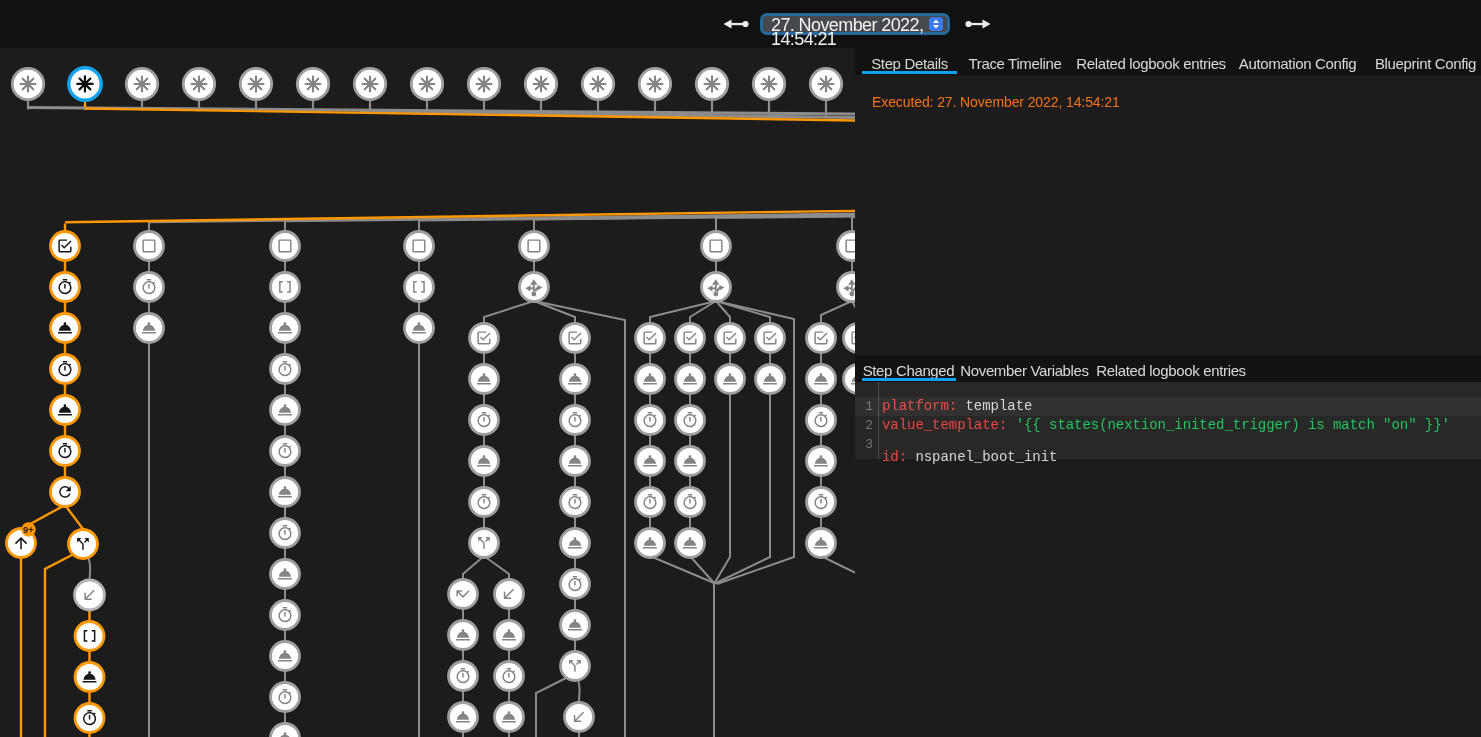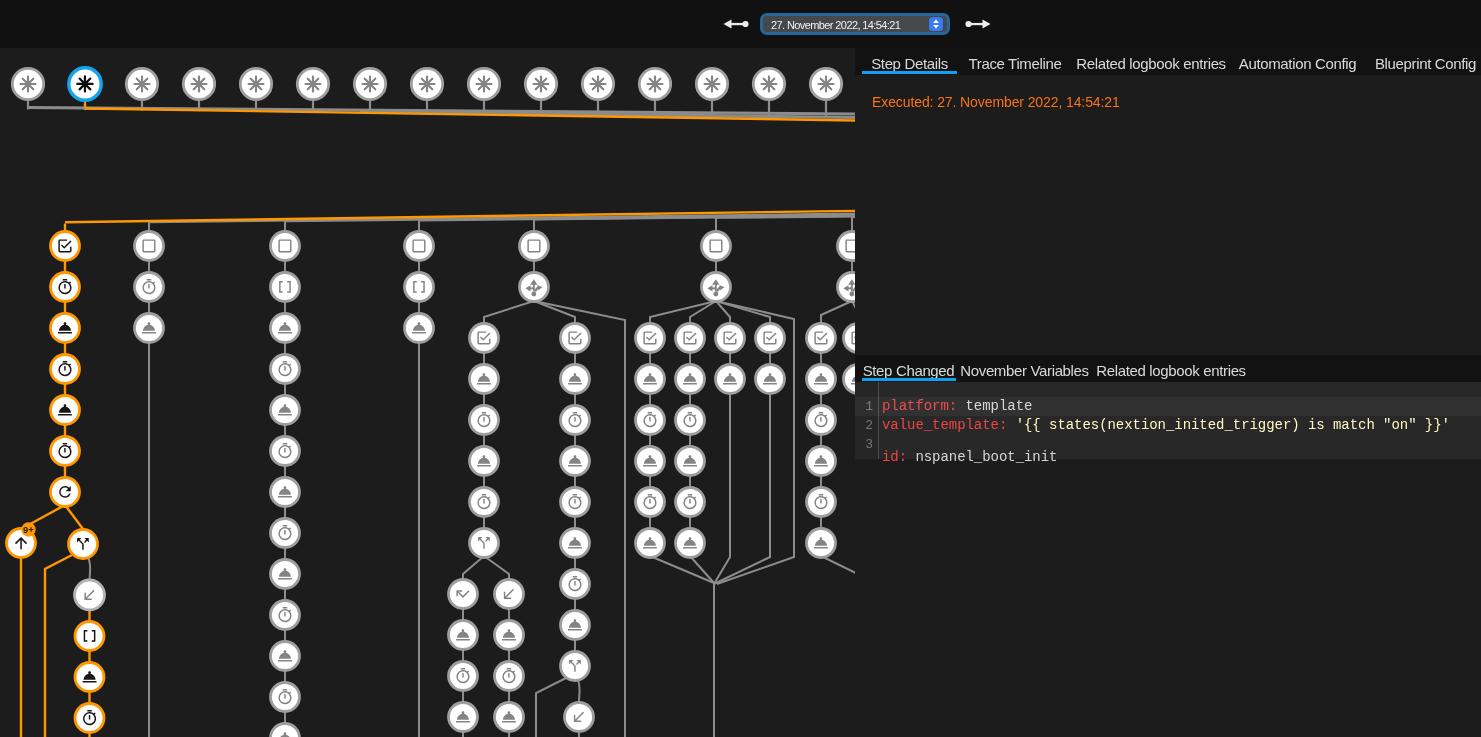--- a/index.html
+++ b/index.html
@@ -1,31 +1,31 @@
 <!DOCTYPE html>
 <html><head><meta charset="utf-8">
 <style>
 * { margin:0; padding:0; box-sizing:border-box; }
 html,body { width:1481px; height:737px; background:#1c1c1c; overflow:hidden;
   font-family:"Liberation Sans", sans-serif; }
 #topbar { position:absolute; left:0; top:0; width:1481px; height:48px; background:#111111; }
 #sel { position:absolute; left:760px; top:13px; width:190px; height:22px;
   background:#45484c; border:3px solid #26689a; border-radius:7px; }
-#sel .t { position:absolute; left:8px; top:1.5px; font-size:11px; letter-spacing:-0.6px; color:#f2f2f2; line-height:14px; }
+#sel .t { position:absolute; left:8px; top:1.5px; font-size:18px; letter-spacing:-0.6px; color:#f2f2f2; line-height:14px; }
 #sel .step { position:absolute; right:4px; top:1px; width:14px; height:14px; background:#3a7af0; border-radius:3.5px; }
 #panel { position:absolute; left:855px; top:48px; width:626px; height:689px; background:#1c1c1c; }
 .tabbar { position:absolute; left:0; width:626px; background:#121212; }
 .tab { position:absolute; font-size:15px; letter-spacing:-0.35px; color:#dadada; white-space:nowrap; transform:translateX(-50%); }
 .underline { position:absolute; background:#0da2f1; height:3px; }
 #code { position:absolute; left:0; top:334px; width:626px; height:77px; background:#282828;
   font-family:"Liberation Mono", monospace; font-size:14px; }
 #gutter { position:absolute; left:0; top:0; width:24px; height:77px; background:#262626; border-right:1px solid #4e4e4e; }
 .ln { position:absolute; width:18px; text-align:right; color:#757575; font-size:13px; line-height:19px; }
 .cl { position:absolute; left:27px; line-height:19px; white-space:pre; color:#d6d6d6; letter-spacing:-0.05px; }
-.k { color:#ef4444; } .s { color:#fef9c3; }
+.k { color:#ef4444; } .s { color:#22c55e; }
 #activeline { position:absolute; left:0px; top:15px; width:626px; height:19px; background:rgba(255,255,255,0.045); z-index:5; }
 </style></head>
 <body>
 <div id="topbar">
 
 <svg width="1481" height="48" style="position:absolute;left:0;top:0">
  <g fill="#ececec" stroke="none">
   <circle cx="745.5" cy="24" r="3.1"></circle>
   <rect x="727" y="22.9" width="17" height="2.3"></rect>
   <path d="M723.5,24 L731.5,19.4 V28.6 Z"></path>

